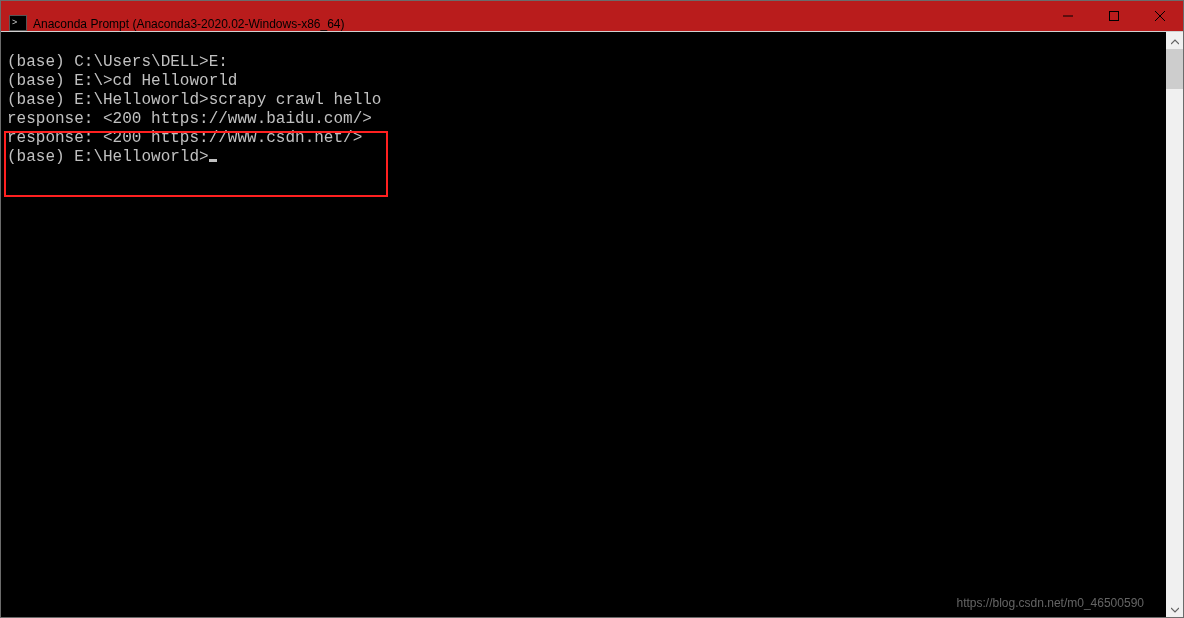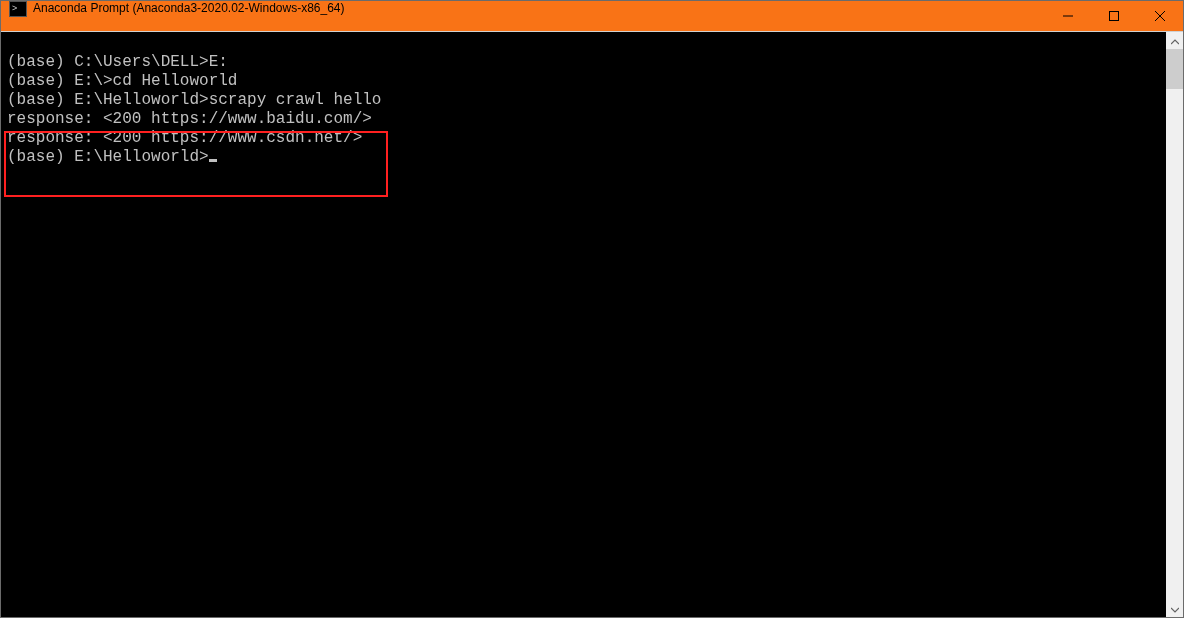--- a/index.html
+++ b/index.html
@@ -16,23 +16,23 @@
     height: 618px;
     display: flex;
     flex-direction: column;
     border: 1px solid #6b6b6b;
     box-sizing: border-box;
     position: relative;
   }
   
   .titlebar {
     height: 30px;
-    background: #f97316;
-    display: flex;
-    align-items: flex-start;
+    background: #b91c1c;
+    display: flex;
+    align-items: flex-end;
     border-bottom: 1px solid #d0d0d0;
     user-select: none;
   }
   .titlebar-icon {
     width: 16px;
     height: 14px;
     margin-left: 8px;
     margin-right: 6px;
     background: #000;
     border: 1px solid #555;
@@ -167,20 +167,21 @@
         </svg>
       </span>
     </div>
   </div>
 
   <div class="client">
 
     <div class="console" id="console"><span class="line"></span><span class="line">(base) C:\Users\DELL&gt;E:</span><span class="line"></span><span class="line">(base) E:\&gt;cd Helloworld</span><span class="line"></span><span class="line">(base) E:\Helloworld&gt;scrapy crawl hello</span><span class="line">response: &lt;200 https://www.baidu.com/&gt;</span><span class="line">response: &lt;200 https://www.csdn.net/&gt;</span><span class="line"></span><span class="line">(base) E:\Helloworld&gt;<span class="cursor"></span></span>
       
       <div class="highlight-box" id="hlbox" style="top: 99px; left: 3px; width: 380px; height: 62px;"></div>
+      <div class="watermark">https://blog.csdn.net/m0_46500590</div>
     </div>
 
     <div class="vscrollbar">
       <div class="sb-btn">
         <span>
           <svg viewBox="0 0 8 8">
               <polyline points="0,6 4,2 8,6" fill="none" stroke="currentColor" stroke-width="1.2"></polyline>
             </svg>
         </span>
       </div>

